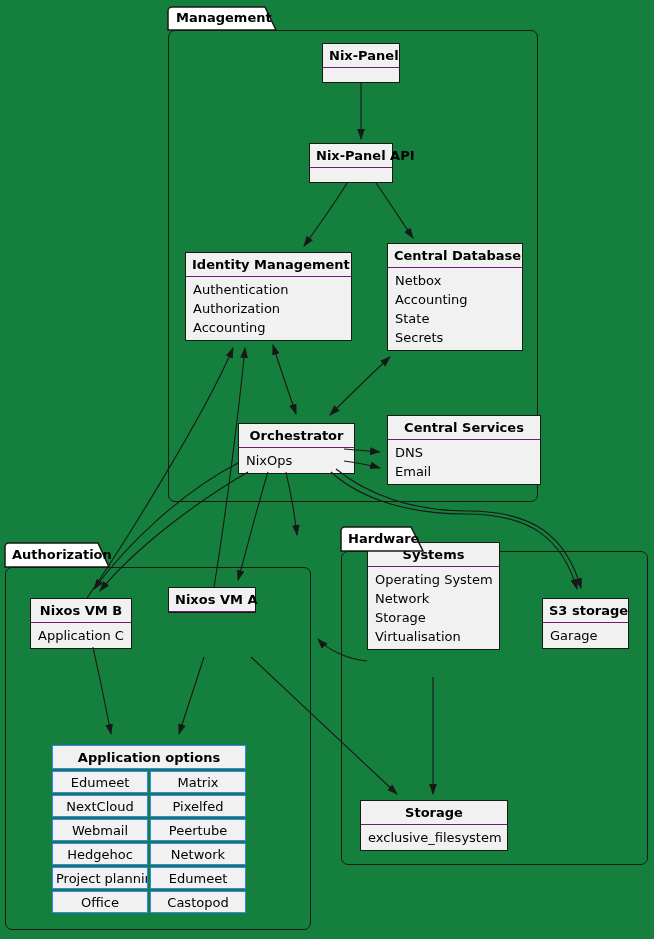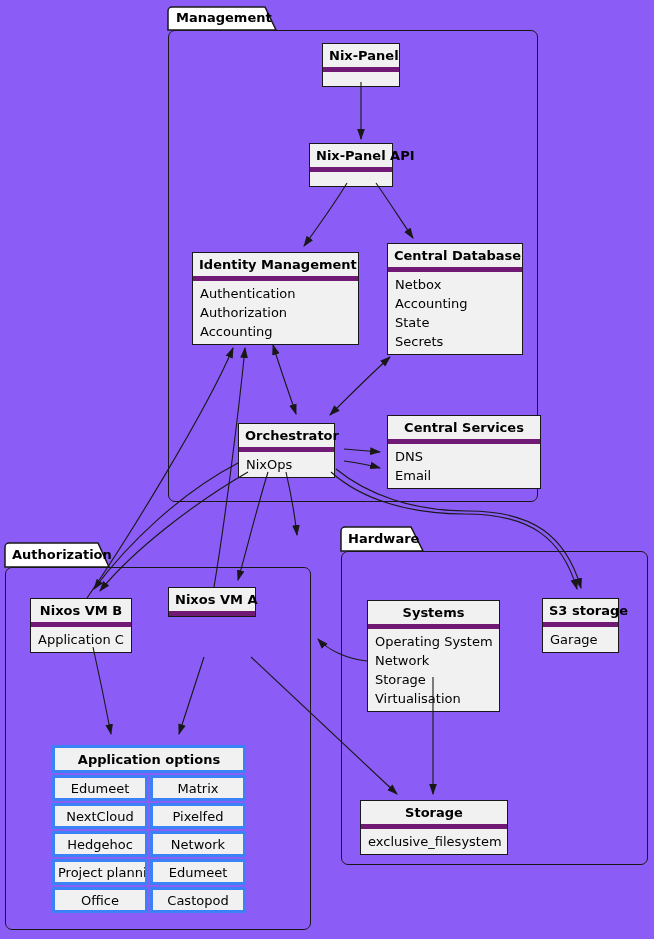--- a/index.html
+++ b/index.html
@@ -1,48 +1,48 @@
 <!DOCTYPE html>
 <html><head>
 <meta charset="utf-8">
 <style>
   html,body{margin:0;padding:0;background:#ffffff;}
   #canvas{
-    position:relative;width:654px;height:939px;background:#8b5cf6;overflow:hidden;
+    position:relative;width:654px;height:939px;background:#15803d;overflow:hidden;
     font-family:"DejaVu Sans","Liberation Sans",sans-serif;color:#000;
   }
   .pkg-body{
     position:absolute;border:1.5px solid #181818;border-radius:7px;
     background:transparent;box-sizing:border-box;z-index:1;
   }
   .pkg-label{
     position:absolute;font-size:13px;font-weight:bold;line-height:20px;
     z-index:4;white-space:nowrap;
   }
   .node{
     position:absolute;background:#f1f1f1;border:1px solid #181818;
     box-sizing:border-box;font-size:13px;z-index:2;
   }
   .node-title{
     font-weight:bold;text-align:center;padding:3px 6px;line-height:17px;
-    border-bottom:5px solid #701a75;white-space:nowrap;
+    border-bottom:1px solid #701a75;white-space:nowrap;
   }
   .node-body{padding:3px 7px;line-height:19px;}
   .node-body.empty{height:14px;padding:0;}
   .node-item{white-space:nowrap;}
   svg.overlay{position:absolute;left:0;top:0;z-index:3;pointer-events:none;}
   .edge{fill:none;stroke:#181818;stroke-width:1.1;}
   .tab{fill:#ffffff;stroke:#181818;stroke-width:1.5;}
   table.opt-table{
     position:absolute;left:50px;top:743px;width:198px;
     border-collapse:separate;border-spacing:2px;z-index:2;
     font-size:13px;table-layout:fixed;
   }
   table.opt-table td{
-    border:3px solid #3b82f6;background:#f1f1f1;text-align:center;
+    border:1px solid #3b82f6;background:#f1f1f1;text-align:center;
     padding:1px 3px;height:18px;white-space:nowrap;overflow:hidden;
   }
   table.opt-table td.tbl-title{font-weight:bold;height:20px;}
 </style>
 </head>
 <body>
 
 <div id="canvas">
 
   <div class="pkg-body" style="left:168px;top:30px;width:370px;height:472px;"></div>
@@ -89,40 +89,40 @@
   <div class="node" style="left:322px;top:43px;width:78px;">
     <div class="node-title">Nix-Panel</div>
     <div class="node-body empty"></div>
   </div>
 
   <div class="node" style="left:309px;top:143px;width:84px;">
     <div class="node-title">Nix-Panel API</div>
     <div class="node-body empty"></div>
   </div>
 
-  <div class="node" style="left:185px;top:252px;width:167px;margin-left:7px;">
+  <div class="node" style="left:185px;top:252px;width:167px;">
     <div class="node-title">Identity Management</div>
     <div class="node-body">
       <div class="node-item">Authentication</div>
       <div class="node-item">Authorization</div>
       <div class="node-item">Accounting</div>
     </div>
   </div>
 
   <div class="node" style="left:387px;top:243px;width:136px;">
     <div class="node-title">Central Database</div>
     <div class="node-body">
       <div class="node-item">Netbox</div>
       <div class="node-item">Accounting</div>
       <div class="node-item">State</div>
       <div class="node-item">Secrets</div>
     </div>
   </div>
 
-  <div class="node" style="left:238px;top:423px;width:97px;">
+  <div class="node" style="left:238px;top:423px;width:117px;">
     <div class="node-title">Orchestrator</div>
     <div class="node-body">
       <div class="node-item">NixOps</div>
     </div>
   </div>
 
   <div class="node" style="left:387px;top:415px;width:154px;">
     <div class="node-title">Central Services</div>
     <div class="node-body">
       <div class="node-item">DNS</div>
@@ -148,45 +148,49 @@
         </tr>
       <tr>
         <td style="width:118px;">Edumeet</td>
         <td style="width:70px;">Matrix</td>
       </tr>
       <tr>
         <td>NextCloud</td>
         <td>Pixelfed</td>
       </tr>
       <tr>
+        <td>Webmail</td>
+        <td>Peertube</td>
+      </tr>
+      <tr>
         <td>Hedgehoc</td>
         <td>Network</td>
       </tr>
       <tr>
         <td>Project planning</td>
         <td>Edumeet</td>
       </tr>
       <tr>
         <td>Office</td>
         <td>Castopod</td>
       </tr>
     </tbody>
   </table>
 
-  <div class="node" style="left:367px;top:600px;width:133px;">
+  <div class="node" style="left:367px;top:542px;width:133px;">
     <div class="node-title">Systems</div>
     <div class="node-body">
       <div class="node-item">Operating System</div>
       <div class="node-item">Network</div>
       <div class="node-item">Storage</div>
       <div class="node-item">Virtualisation</div>
     </div>
   </div>
 
-  <div class="node" style="left:542px;top:598px;width:77px;">
+  <div class="node" style="left:542px;top:598px;width:87px;">
     <div class="node-title">S3 storage</div>
     <div class="node-body">
       <div class="node-item">Garage</div>
     </div>
   </div>
 
   <div class="node" style="left:360px;top:800px;width:148px;">
     <div class="node-title">Storage</div>
     <div class="node-body">
       <div class="node-item">exclusive_filesystem</div>

